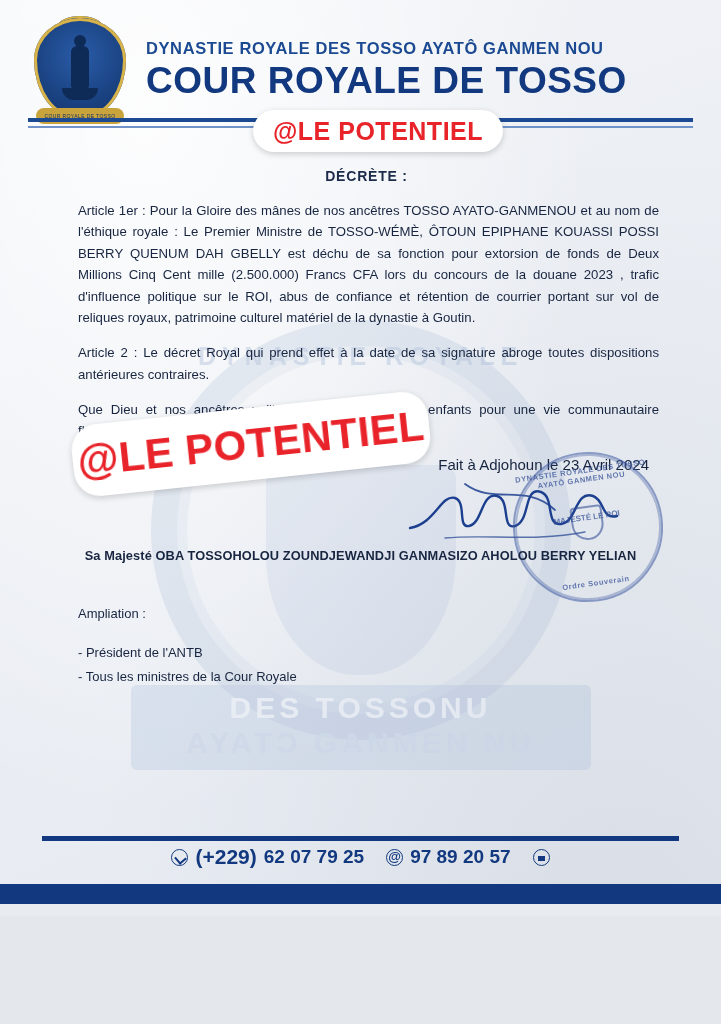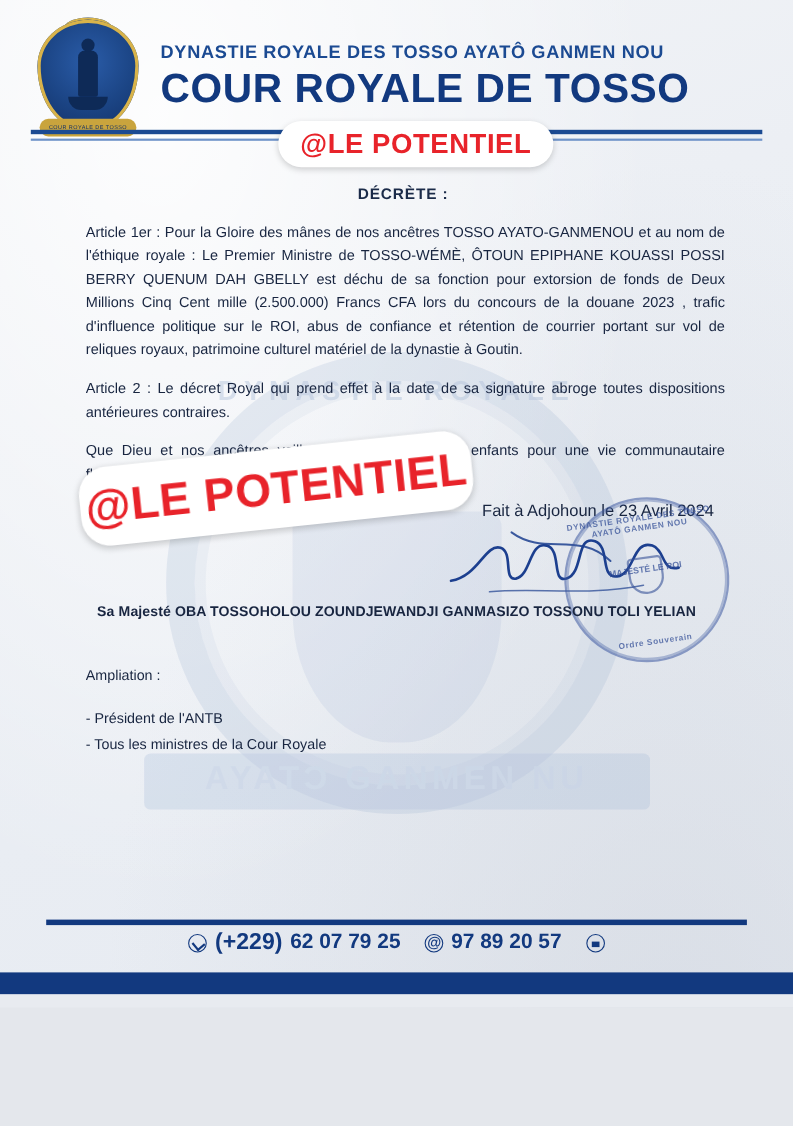--- a/index.html
+++ b/index.html
@@ -359,20 +359,21 @@
 </head>
 <body>
 
 <div id="page">
 
   <div class="watermark">
     <div class="wm-ring"></div>
     <div class="wm-arc-text">DYNASTIE ROYALE</div>
     <div class="wm-shield"></div>
     <div class="wm-banner">
+      <div>DES TOSSONU</div>
       <div class="second">AYATƆ GANMEN NU</div>
     </div>
   </div>
 
   <div class="header">
     <div class="crest">
       <div class="crest-top"></div>
       <div class="crest-outer"></div>
       <div class="crest-fig"></div>
       <div class="crest-bowl"></div>
@@ -404,21 +405,21 @@
     </svg>
   </div>
 
   <div class="stamp">
     <div class="stamp-top">DYNASTIE ROYALE DES TOSSO AYATÔ GANMEN NOU</div>
     <div class="stamp-emblem"></div>
     <div class="stamp-mid">MAJESTÉ LE ROI</div>
     <div class="stamp-bottom">Ordre Souverain</div>
   </div>
 
-  <div class="majeste">Sa Majesté OBA TOSSOHOLOU ZOUNDJEWANDJI GANMASIZO TOSSONU TOLI YELIAN</div>
+  <div class="majeste">Sa Majesté OBA TOSSOHOLOU ZOUNDJEWANDJI GANMASIZO AHOLOU BERRY YELIAN</div>
 
   <div class="ampliation">
     <div class="amp-title">Ampliation :</div>
     <div style="height:14px"></div>
     <div>- Président de l'ANTB</div>
     <div>- Tous les ministres de la Cour Royale</div>
   </div>
 
   <div class="footer-rule"></div>
   <div class="footer">

